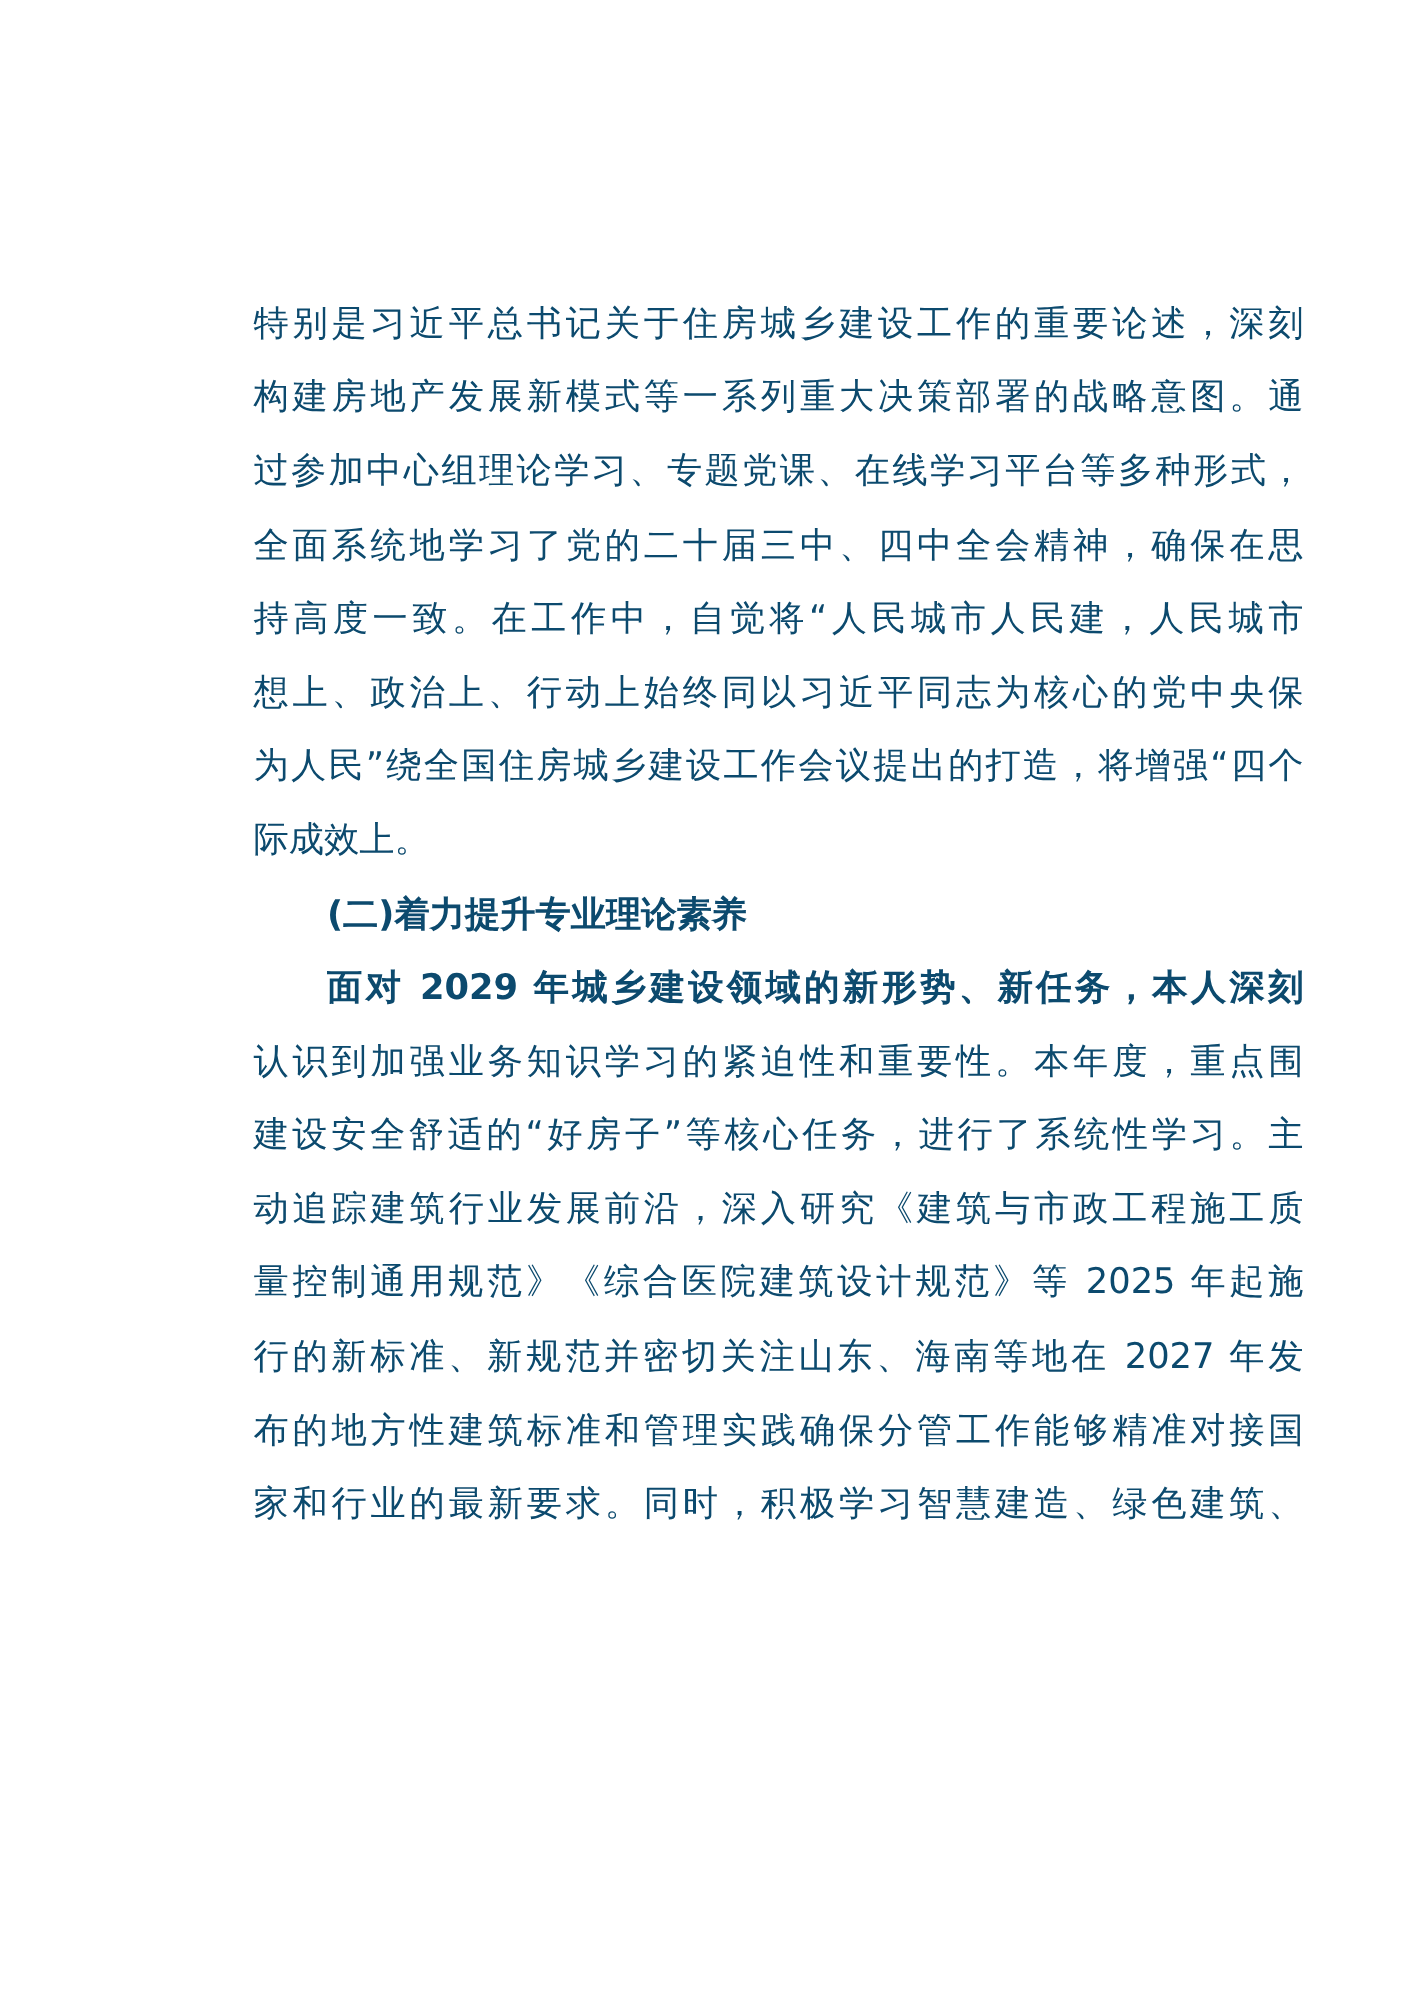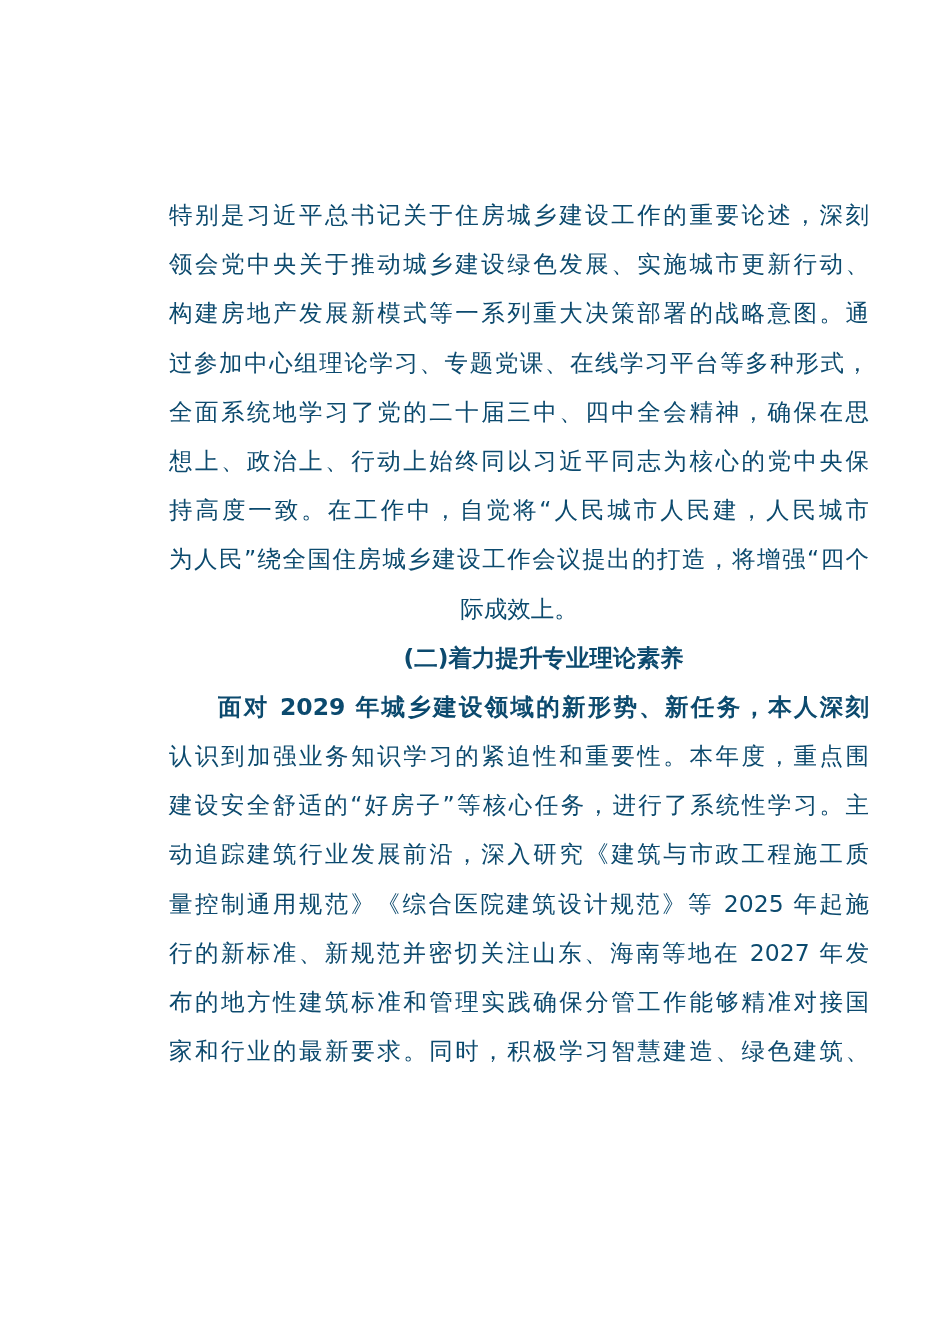--- a/index.html
+++ b/index.html
@@ -12,40 +12,38 @@
       font-family: "DejaVu Sans", sans-serif;
       font-size: 23.5px;
       line-height: 49.2px;
       color: #0c4a6e;
       margin-left: 42px;
     }
     .line {
       display: block;
       white-space: nowrap;
       height: 49.2px;
-      text-align: center;
     }
     .justify {
       text-align: justify;
       text-align-last: justify;
     }
     .indent { padding-left: 49px; font-weight: bold; }
   </style>
 </head>
 <body>
 
 <div class="page">
   <div>
     <span class="line justify">特别是习近平总书记关于住房城乡建设工作的重要论述，深刻</span>
-    <span class="line justify">领会党中央关于推动城乡建设绿色发展、实施城市更新行动、</span>
     <span class="line justify">构建房地产发展新模式等一系列重大决策部署的战略意图。通</span>
     <span class="line justify">过参加中心组理论学习、专题党课、在线学习平台等多种形式，</span>
     <span class="line justify">全面系统地学习了党的二十届三中、四中全会精神，确保在思</span>
+    <span class="line justify">持高度一致。在工作中，自觉将“人民城市人民建，人民城市</span>
     <span class="line justify">想上、政治上、行动上始终同以习近平同志为核心的党中央保</span>
-    <span class="line justify">持高度一致。在工作中，自觉将“人民城市人民建，人民城市</span>
     <span class="line justify">为人民”绕全国住房城乡建设工作会议提出的打造，将增强“四个</span>
     <span class="line">际成效上。</span>
   </div>
 
   <span class="line indent">(二)着力提升专业理论素养</span>
 
   <div>
     <span class="line justify indent">面对 2029 年城乡建设领域的新形势、新任务，本人深刻</span>
     <span class="line justify">认识到加强业务知识学习的紧迫性和重要性。本年度，重点围</span>
     <span class="line justify">建设安全舒适的“好房子”等核心任务，进行了系统性学习。主</span>

